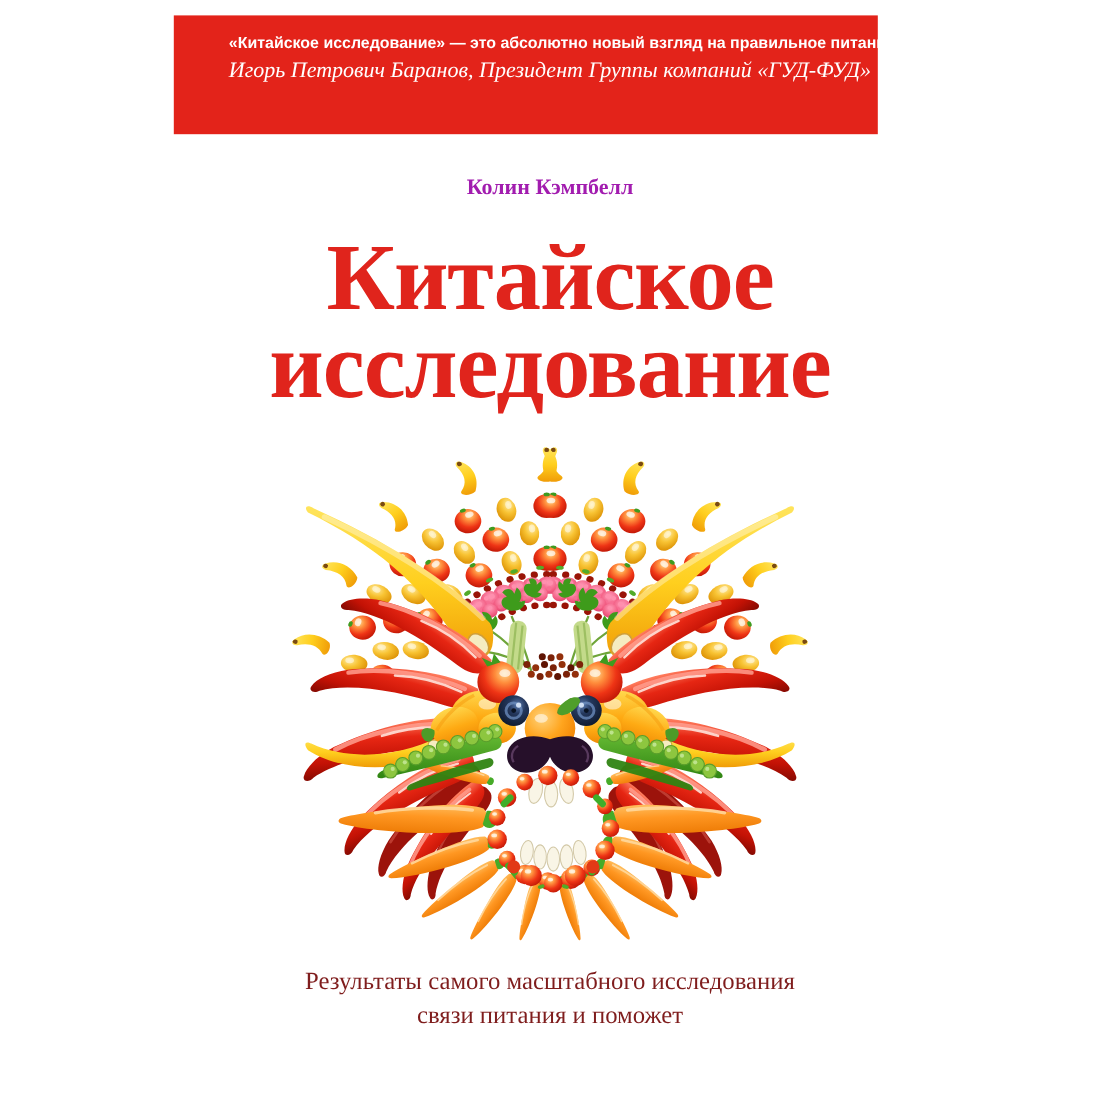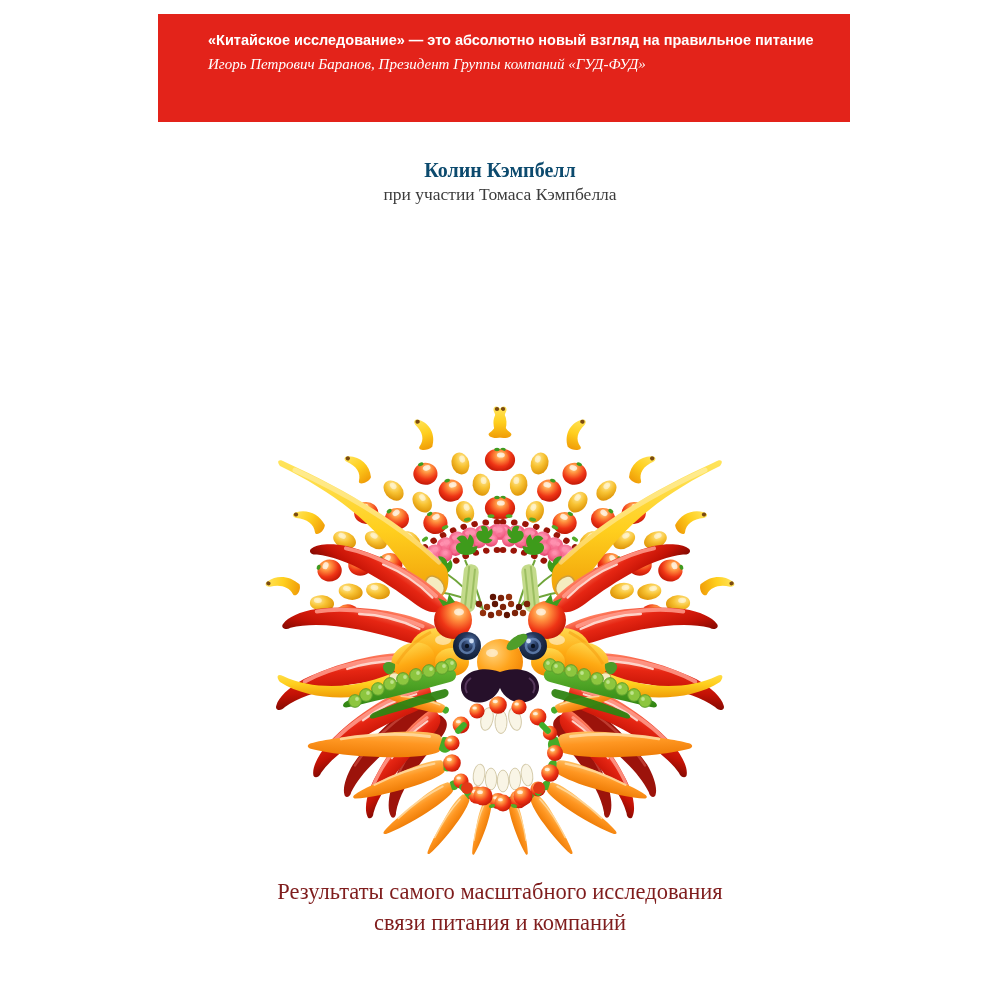--- a/index.html
+++ b/index.html
@@ -1,28 +1,28 @@
 <!DOCTYPE html>
 <html><head>
 <meta charset="utf-8">
 <style>
   html,body{margin:0;padding:0;width:1000px;height:1000px;background:#fff;overflow:hidden;}
   .page{position:absolute;inset:0;background:#fff;font-family:"Liberation Serif",serif;}
 
   
-  .banner{position:absolute;left:158px;top:14px;width:692px;height:108px;background:#e3231a;
+  .banner{position:absolute;left:158px;top:14px;width:640px;height:108px;background:#e3231a;
           box-sizing:border-box;padding:16px 44px 0 50px;color:#fff;
           font-family:"Liberation Sans",sans-serif;}
   .quote-line{font-weight:bold;font-size:14.5px;line-height:21px;white-space:nowrap;}
-  .attribution{margin-top:3px;text-align:left;font-family:"Liberation Serif",serif;
-               font-style:italic;font-size:15px;line-height:20px;white-space:nowrap;}
+  .attribution{margin-top:3px;text-align:right;font-family:"Liberation Serif",serif;
+               font-style:italic;font-size:20px;line-height:20px;white-space:nowrap;}
 
   
   .author-name{position:absolute;top:159px;left:0;width:100%;text-align:center;
-               font-weight:bold;font-size:20px;color:#0c4a6e;}
+               font-weight:bold;font-size:20px;color:#a21caf;}
   .coauthor{position:absolute;top:184px;left:0;width:100%;text-align:center;
             font-size:17.5px;color:#3c3c3c;}
 
   
   .title{position:absolute;top:212px;left:0;width:100%;text-align:center;
          color:#e0241c;font-weight:bold;font-size:86px;line-height:80px;letter-spacing:-1px;}
 
   
   .artwork{position:absolute;left:265px;top:398px;width:470px;height:460px;}
 
@@ -34,22 +34,25 @@
 <body>
 
 <div class="page">
 
   <div class="banner">
     <div class="quote-line">«Китайское исследование» — это абсолютно новый взгляд на правильное питание</div>
     <div class="attribution">Игорь Петрович Баранов, Президент Группы компаний «ГУД-ФУД»</div>
   </div>
 
   <div class="author-name">Колин Кэмпбелл</div>
-  <div class="coauthor">при участии Томаса Кэмпбелла</div>
-
+
+  <h1 class="title" style="margin:0;">
+    <div>Китайское</div>
+    <div>исследование</div>
+  </h1>
 
   <div class="artwork">
   <svg width="470" height="460" viewBox="0 0 470 460" xmlns="http://www.w3.org/2000/svg">
     <defs>
       <radialGradient id="gTom" cx="35%" cy="30%" r="80%">
         <stop offset="0" stop-color="#ffd98c"></stop>
             <stop offset=".28" stop-color="#ff8d3c"></stop>
         <stop offset=".62" stop-color="#ee3415"></stop>
             <stop offset="1" stop-color="#b81203"></stop>
       </radialGradient>
@@ -395,16 +398,16 @@
       <use href="#tomS" transform="translate(258,398) scale(1.2)"></use>
       <use href="#tomS" transform="translate(238,405) scale(1.05)"></use>
       <use href="#gbit" transform="translate(227,408) rotate(-20)"></use>
       <use href="#gbit" transform="translate(249,408) rotate(20)"></use>
     </g>
   </svg>
   </div>
 
   <div class="subtitle">
     <div>Результаты самого масштабного исследования</div>
-    <div>связи питания и компаний</div>
+    <div>связи питания и поможет</div>
   </div>
 
 </div>
 
 </body></html>

